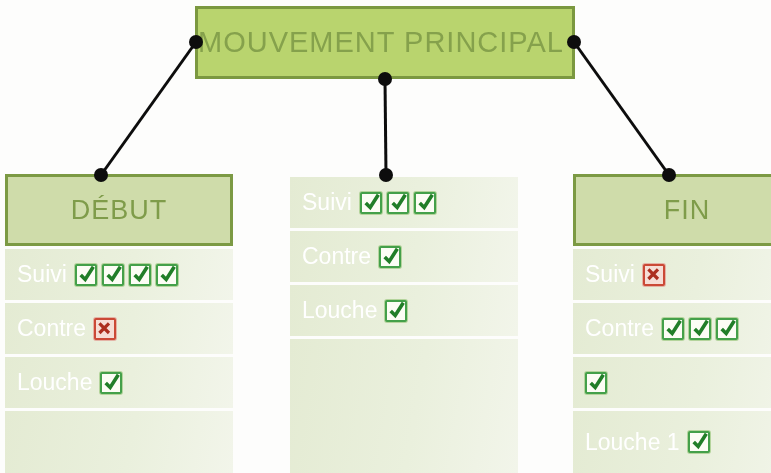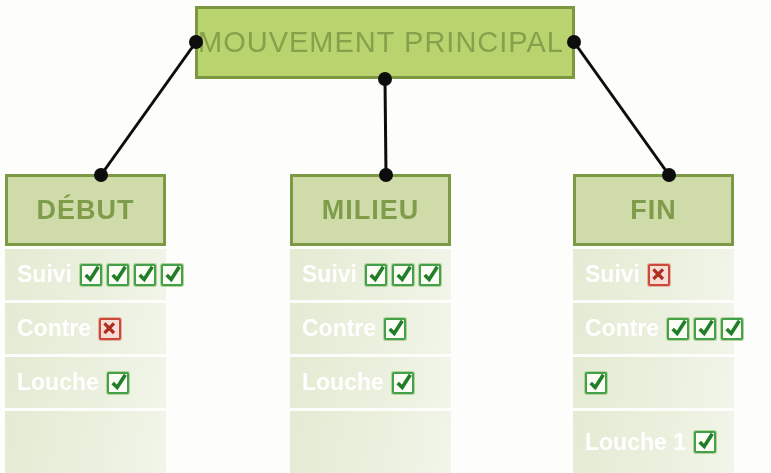--- a/index.html
+++ b/index.html
@@ -14,21 +14,21 @@
     border:3px solid var(--root-border);
     display:flex;align-items:center;
     font-size:29px;letter-spacing:1px;color:var(--root-text);
   }
   
   #connectors{position:absolute;left:0;top:0;width:771px;height:473px;pointer-events:none;z-index:3;}
   #connectors line{stroke:var(--connector);stroke-width:3;}
   #connectors circle{fill:var(--connector);}
   
   #columns{position:absolute;left:0;top:0;width:771px;height:473px;z-index:2;}
-  .col{position:absolute;top:174px;width:161px;height:299px;display:flex;flex-direction:column;font-weight:bold;}
+  .col{position:absolute;top:174px;width:228px;height:299px;display:flex;flex-direction:column;}
   .col:nth-child(1){left:5px;}
   .col:nth-child(2){left:290px;}
   .col:nth-child(3){left:573px;}
   .col-header{
     flex:0 0 72px;box-sizing:border-box;
     background:var(--header-fill);border:3px solid var(--header-border);
     display:flex;align-items:center;justify-content:center;
     font-size:27px;letter-spacing:1px;color:var(--header-text);
   }
   .rows{display:flex;flex-direction:column;gap:3px;margin-top:3px;flex:1;text-align:right;}
@@ -103,23 +103,20 @@
                 <path d="M3 11 L8 16 L17 2"></path>
               </svg>
             </span>
           </div>
           <div class="row">
             <span class="row-label"></span>
           </div>
         </div>
     </div>
       <div class="col">
-      <div class="col-header">
-        <span>MILIEU</span>
-      </div>
       <div class="rows">
           <div class="row">
             <span class="row-label">Suivi</span>
             <span class="ico check">
               <svg viewBox="0 0 20 20">
                 <path d="M3 11 L8 16 L17 2"></path>
               </svg>
             </span>
             <span class="ico check">
               <svg viewBox="0 0 20 20">

